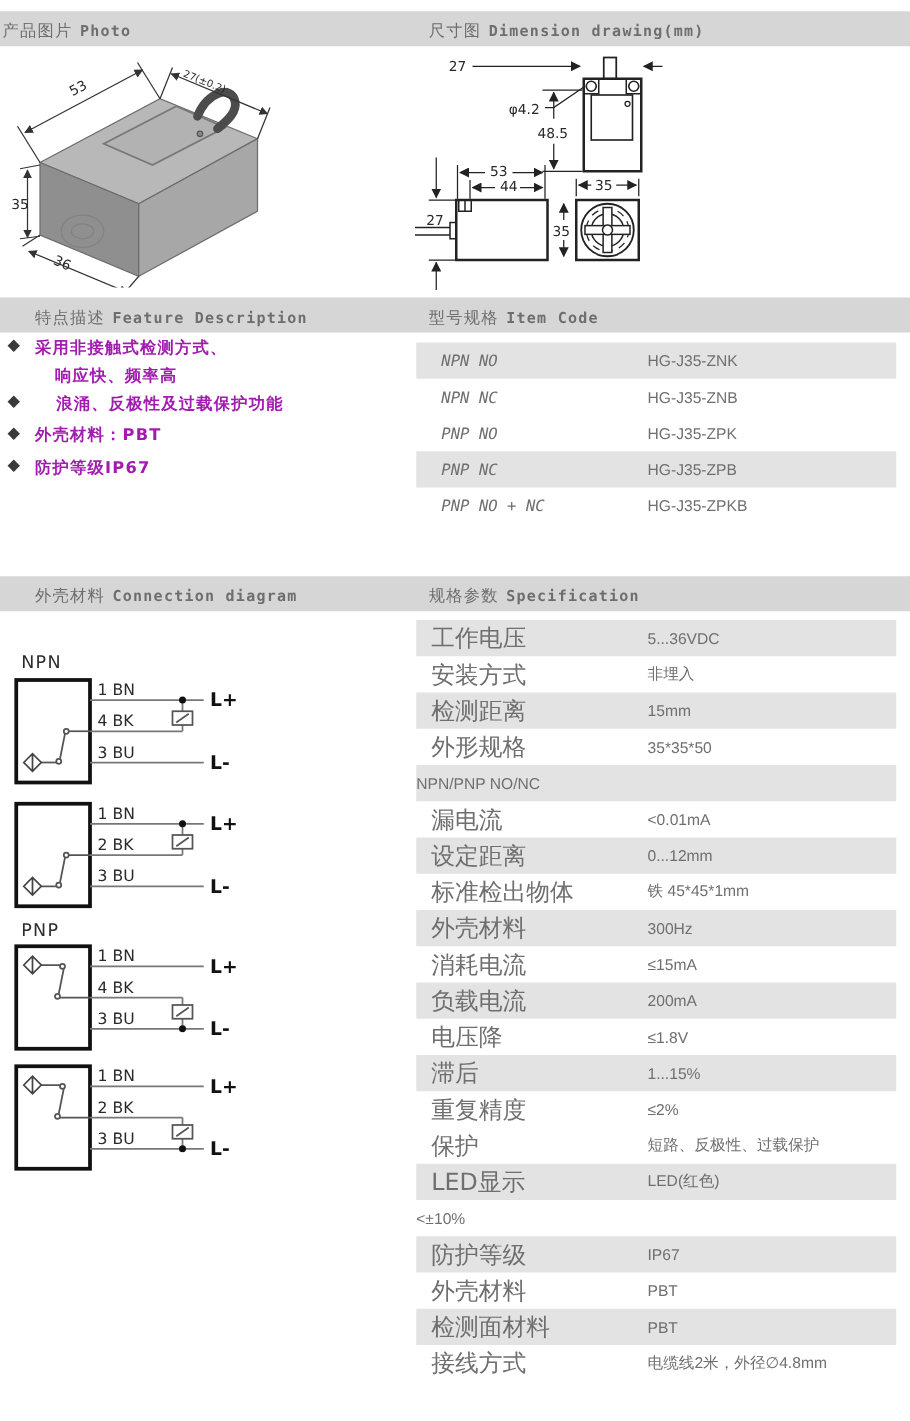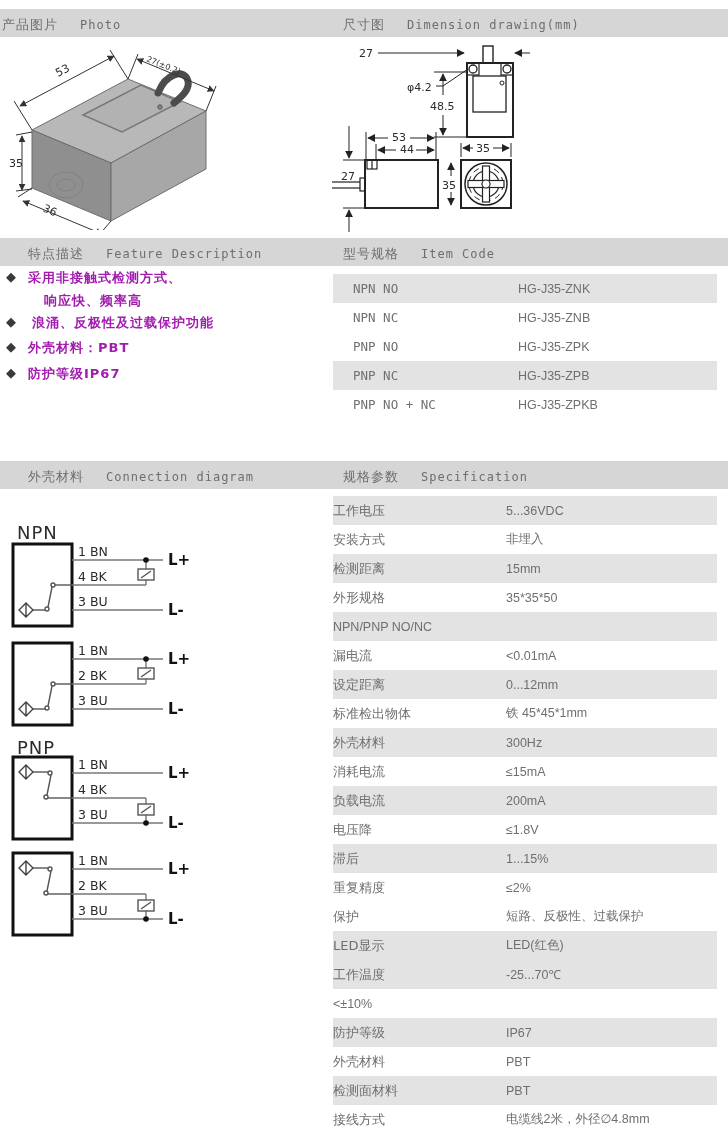--- a/index.html
+++ b/index.html
@@ -2,33 +2,33 @@
 <html><head>
 <meta charset="utf-8">
 <style>
   html,body{margin:0;padding:0;background:#fff;}
   .page{position:relative;width:728px;height:1137px;background:#ffffff;overflow:hidden;
         font-family:"DejaVu Sans",sans-serif;}
   
   .bar{position:absolute;left:0;width:728px;height:28px;background:#d6d6d6;}
   .bar .t{position:absolute;top:7px;font-size:13px;color:#6e6e6e;white-space:nowrap;}
   .bar .zh{letter-spacing:1px;margin-top:27px;}
-  .bar .en{font-family:"DejaVu Sans Mono",monospace;font-size:12px;letter-spacing:1px;margin-left:22px;}
+  .bar .en{font-family:"DejaVu Sans Mono",monospace;font-size:12px;letter-spacing:1px;margin-left:6px;font-weight:bold;}
   
   .feat{position:absolute;font-size:13px;font-weight:bold;color:#a21caf;white-space:nowrap;letter-spacing:1px;}
   .feat.bullet{color:#3a3a3a;letter-spacing:0;}
   
   .tbl{position:absolute;left:333px;width:384px;}
   .row{height:29px;display:flex;align-items:center;color:#6f6f6f;}
   .row.alt{background:#e3e3e3;}
-  .row .c1{font-size:13px;width:173px;flex:none;white-space:nowrap;}
-  .row .c1.mono{font-family:"DejaVu Sans Mono",monospace;font-size:12.5px;padding-left:20px;width:165px;}
+  .row .c1{font-size:19px;padding-left:12px;width:173px;flex:none;white-space:nowrap;}
+  .row .c1.mono{font-family:"DejaVu Sans Mono",monospace;font-size:12.5px;padding-left:20px;width:165px;font-style:italic;}
   .row .c2{font-family:Liberation Sans, sans-serif;font-size:12.5px;white-space:nowrap;}
   
-  .wlabel{position:absolute;font-size:18px;color:#2c2c2c;letter-spacing:1px;text-align:center;}
+  .wlabel{position:absolute;font-size:14px;color:#2c2c2c;letter-spacing:1px;text-align:center;}
   svg{position:absolute;}
   svg text{font-family:"DejaVu Sans",sans-serif;}
   .dimtxt{fill:#2a2a2a;font-size:11px;}
   .dimtxt.small{font-size:8px;}
   .wiretxt{fill:#2a2a2a;font-size:12.5px;}
   .poletxt{fill:#111;font-size:15px;font-weight:bold;}
 </style>
 </head>
 <body>
 
@@ -153,21 +153,21 @@
 
   <div class="bar" style="top:238px">
     <span class="t" style="left:28px"><span class="zh">特点描述</span><span class="en">Feature Description</span></span>
     <span class="t" style="left:343px"><span class="zh">型号规格</span><span class="en">Item Code</span></span>
   </div>
 
   <span class="feat bullet" style="left:6px;top:269px">◆</span>
   <span class="feat" style="left:28px;top:269px">采用非接触式检测方式、</span>
   <span class="feat" style="left:44px;top:292px">响应快、频率高</span>
   <span class="feat bullet" style="left:6px;top:314px">◆</span>
-  <span class="feat" style="left:32px;top:314px">浪涌、反极性及过载保护功能</span>
+  <span class="feat" style="left:45px;top:314px">浪涌、反极性及过载保护功能</span>
   <span class="feat bullet" style="left:6px;top:339px">◆</span>
   <span class="feat" style="left:28px;top:339px">外壳材料：PBT</span>
   <span class="feat bullet" style="left:6px;top:365px">◆</span>
   <span class="feat" style="left:28px;top:365px">防护等级IP67</span>
 
   <div class="tbl" style="top:274px">
 
       <div class="row alt">
         <span class="c1 mono">NPN NO</span>
         <span class="c2">HG-J35-ZNK</span>
@@ -378,24 +378,20 @@
       <div class="row">
         <span class="c1">保护</span>
         <span class="c2">短路、反极性、过载保护</span>
       </div>
 
       <div class="row alt">
         <span class="c1">LED显示</span>
         <span class="c2">LED(红色)</span>
       </div>
 
-      <div class="row alt">
-        <span class="c1">工作温度</span>
-        <span class="c2">-25...70℃</span>
-      </div>
 
       <div class="row">
         <span class="c2">&lt;±10%</span>
       </div>
 
       <div class="row alt">
         <span class="c1">防护等级</span>
         <span class="c2">IP67</span>
       </div>
 

